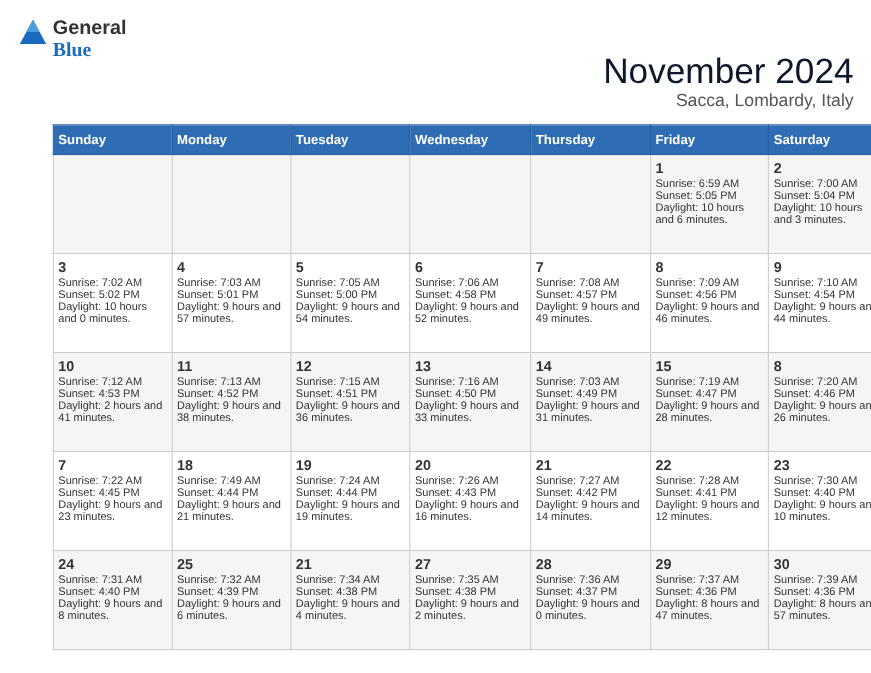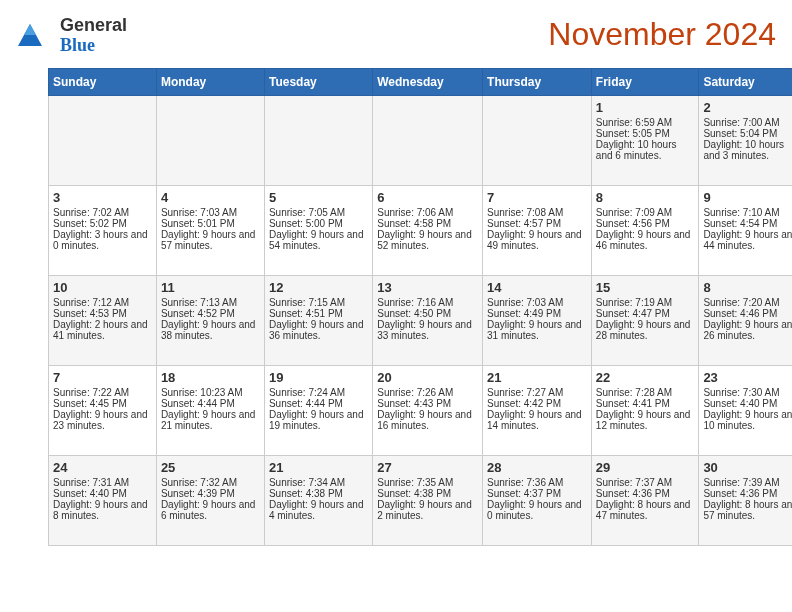--- a/index.html
+++ b/index.html
@@ -11,41 +11,42 @@
       padding: 16px;
     }
     .header {
       display: flex;
       justify-content: space-between;
       align-items: flex-start;
       margin-bottom: 12px;
     }
     .logo {
       display: flex;
-      align-items: center;
-      gap: 16px;
+      align-items: flex-start;
+      gap: 4px;
     }
     .logo-text {
       font-size: 18px;
       font-weight: bold;
       line-height: 1.1;
     }
     .logo-general { color: #333; }
     .logo-blue { color: #1a6bbf; font-family: Liberation Serif, serif; }
     .logo-icon {
       width: 28px;
       height: 28px;
     }
     .title-block {
       text-align: right;
     }
     .month-title {
       font-size: 32px;
       font-weight: normal;
-      color: #c2410c;
+      color: #0f172a;
+      margin-top: 30px;
     }
     .location {
       font-size: 16px;
       color: #555;
     }
     table {
       width: 100%;
       border-collapse: collapse;
       margin-left: 32px;
     }
@@ -91,20 +92,21 @@
       <polygon points="14,2 26,24 2,24" fill="#1a6bbf"></polygon>
       <polygon points="14,2 20,13 8,13" fill="#4a9fe0"></polygon>
     </svg>
     <div class="logo-text">
       <span class="logo-general">General</span><br>
       <span class="logo-blue">Blue</span>
     </div>
   </div>
   <div class="title-block">
     <div class="month-title">November 2024</div>
+    <div class="location">Sacca, Lombardy, Italy</div>
   </div>
 </div>
 
 <table>
   <thead>
     <tr>
     <th>Sunday</th>
         <th>Monday</th>
         <th>Tuesday</th>
         <th>Wednesday</th>
@@ -131,21 +133,21 @@
           <div>Sunrise: 7:00 AM</div>
           <div>Sunset: 5:04 PM</div>
           <div>Daylight: 10 hours and 3 minutes.</div>
         </td>
       </tr>
       <tr>
         <td>
           <span class="day-num">3</span>
           <div>Sunrise: 7:02 AM</div>
           <div>Sunset: 5:02 PM</div>
-          <div>Daylight: 3 hours and 0 minutes.</div>
+          <div>Daylight: 10 hours and 0 minutes.</div>
         </td>
         <td>
           <span class="day-num">4</span>
           <div>Sunrise: 7:03 AM</div>
           <div>Sunset: 5:01 PM</div>
           <div>Daylight: 9 hours and 57 minutes.</div>
         </td>
         <td>
           <span class="day-num">5</span>
           <div>Sunrise: 7:05 AM</div>
@@ -223,21 +225,21 @@
       </tr>
       <tr>
         <td>
           <span class="day-num">7</span>
           <div>Sunrise: 7:22 AM</div>
           <div>Sunset: 4:45 PM</div>
           <div>Daylight: 9 hours and 23 minutes.</div>
         </td>
         <td>
           <span class="day-num">18</span>
-          <div>Sunrise: 10:23 AM</div>
+          <div>Sunrise: 7:49 AM</div>
           <div>Sunset: 4:44 PM</div>
           <div>Daylight: 9 hours and 21 minutes.</div>
         </td>
         <td>
           <span class="day-num">19</span>
           <div>Sunrise: 7:24 AM</div>
           <div>Sunset: 4:44 PM</div>
           <div>Daylight: 9 hours and 19 minutes.</div>
         </td>
         <td>

